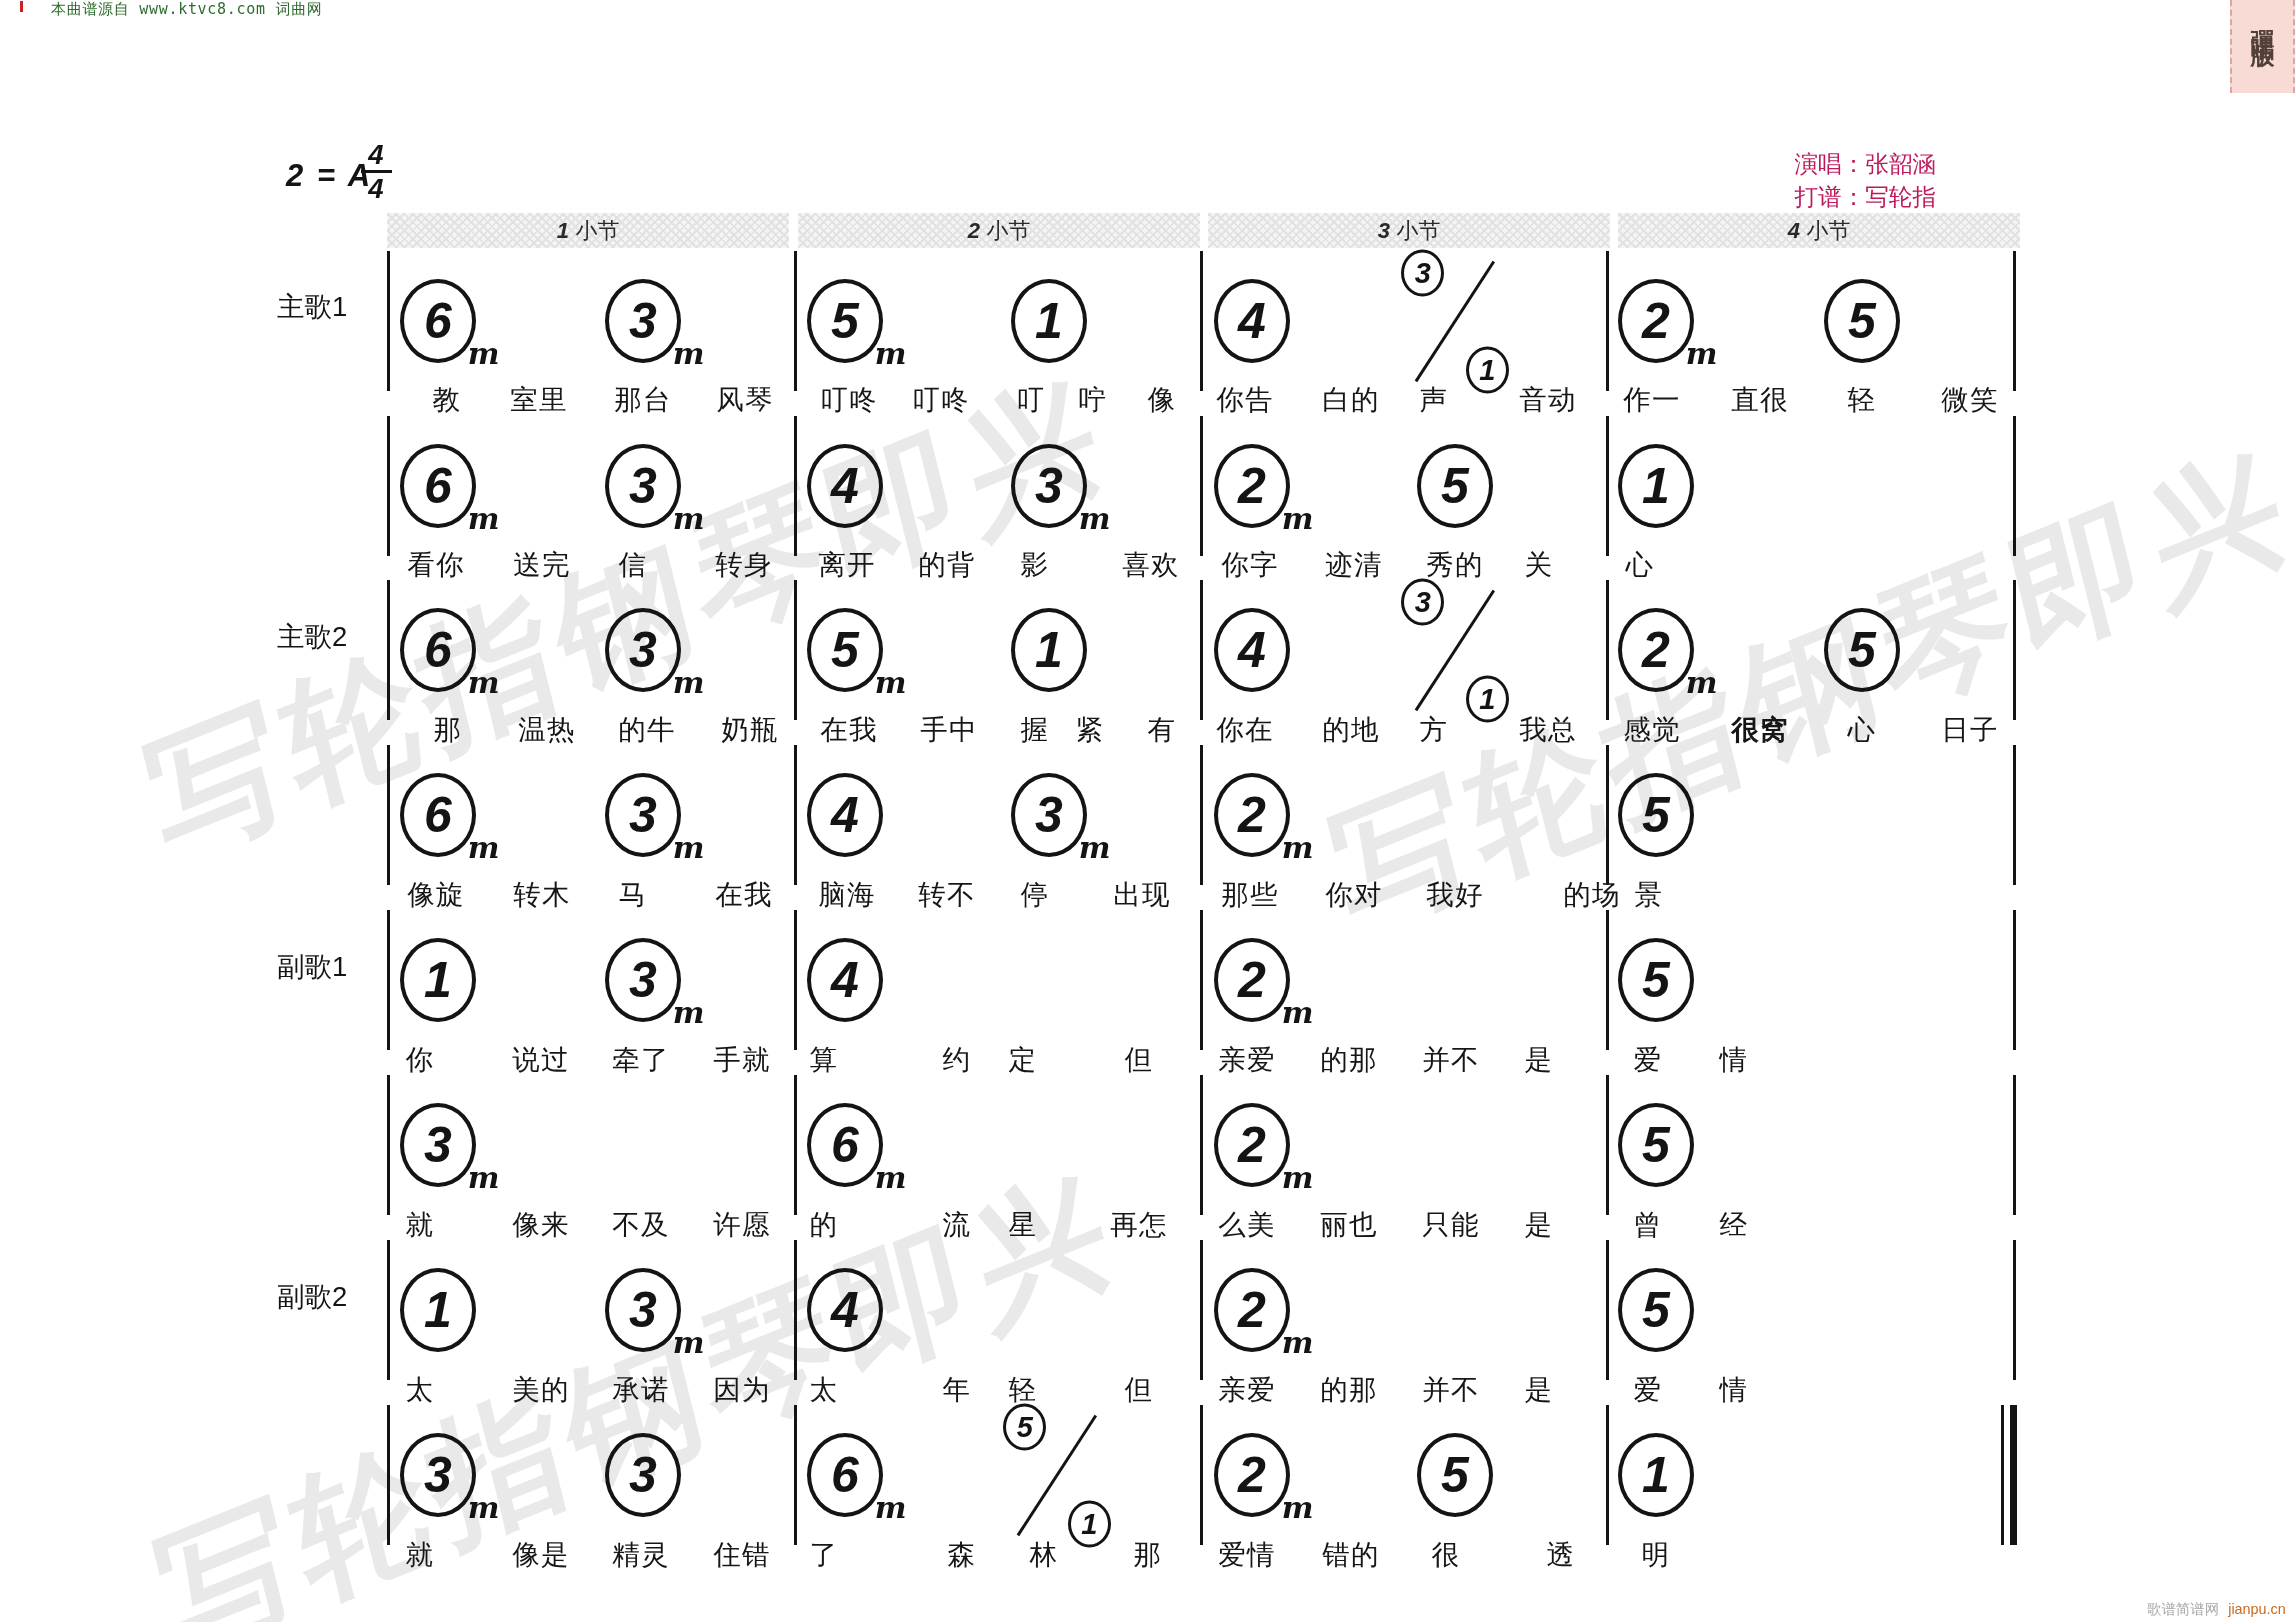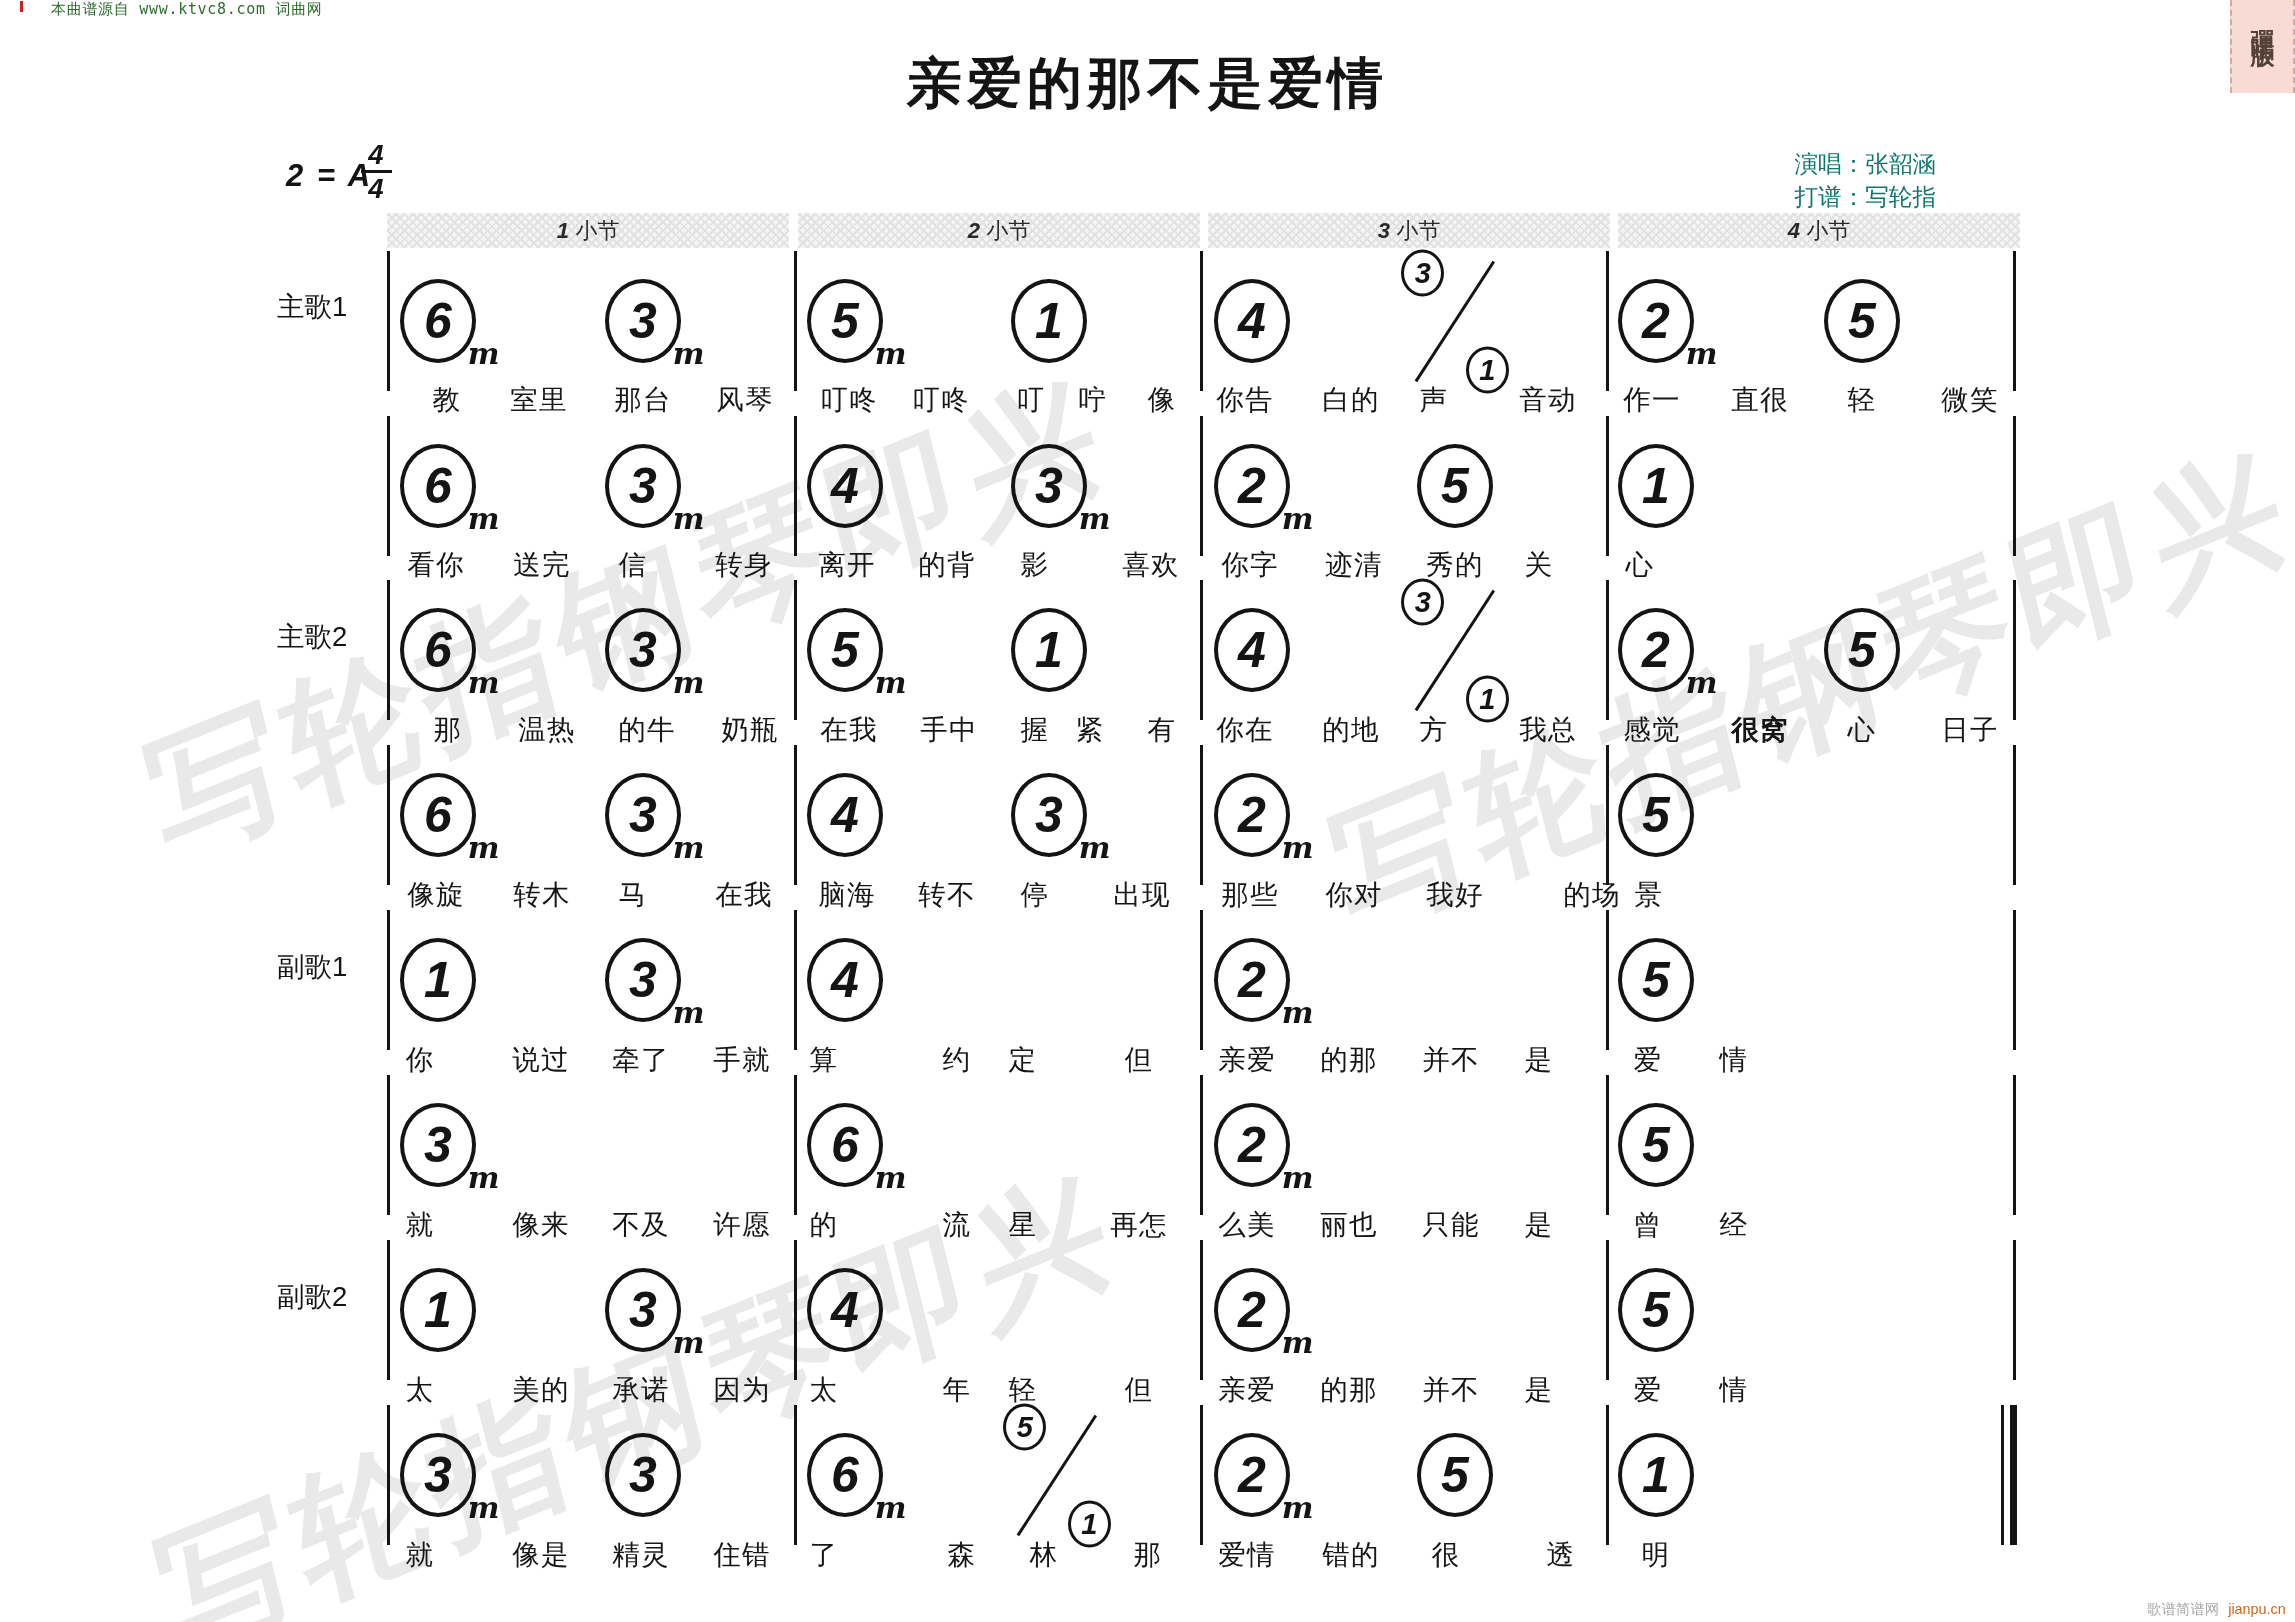--- a/index.html
+++ b/index.html
@@ -19,21 +19,21 @@
     background:var(--stampbg);border-left:2px dashed var(--stampdash);
     border-right:2px dashed var(--stampdash);
     display:flex;justify-content:center;align-items:flex-start;padding-top:10.5px;box-sizing:border-box;}
   .stamp span{writing-mode:vertical-rl;text-orientation:upright;letter-spacing:7.2px;
     font:600 23.6px "DejaVu Serif",serif;color:var(--stamptext);}
 
   .title{position:absolute;left:0;right:0;top:47px;margin:0;text-align:center;z-index:2;
     font:600 55px "Liberation Sans",sans-serif;letter-spacing:5.2px;color:var(--ink);}
 
   .credits{position:absolute;right:359px;top:148px;text-align:left;z-index:2;
-    font:23.6px "Liberation Sans",sans-serif;color:#0f766e;line-height:33px;}
+    font:23.6px "Liberation Sans",sans-serif;color:#be185d;line-height:33px;}
 
   .keysig{position:absolute;left:286px;top:158px;z-index:2;
     font:italic 600 31px "Liberation Sans",sans-serif;letter-spacing:2.6px;}
   .timesig{position:absolute;left:359px;top:140px;z-index:2;width:34px;text-align:center;}
   .tsn,.tsd{font:italic 700 27.5px "Liberation Sans",sans-serif;line-height:29px;}
   .tsl{width:31px;height:2.6px;background:var(--ink);margin:1.3px auto;}
 
   .mheader{position:absolute;top:213px;height:35px;z-index:1;box-sizing:border-box;
     background-color:var(--hatchbg);
     background-image:repeating-linear-gradient(45deg,var(--hatch) 0 2px,transparent 2px 5.9px),
@@ -75,21 +75,20 @@
 <body>
 
 <div id="sheet">
   <div class="redtick"></div>
   <div class="srcnote">本曲谱源自 www.ktvc8.com 词曲网</div>
 
   <div class="stamp">
     <span>彈唱版</span>
   </div>
 
-  <h1 class="title">亲爱的那不是爱情</h1>
 
   <div class="credits">
     <div>演唱：张韶涵</div>
     <div>打谱：写轮指</div>
   </div>
 
   <div class="keysig">2 = A</div>
   <div class="timesig">
     <div class="tsn">4</div>
     <div class="tsl"></div>

